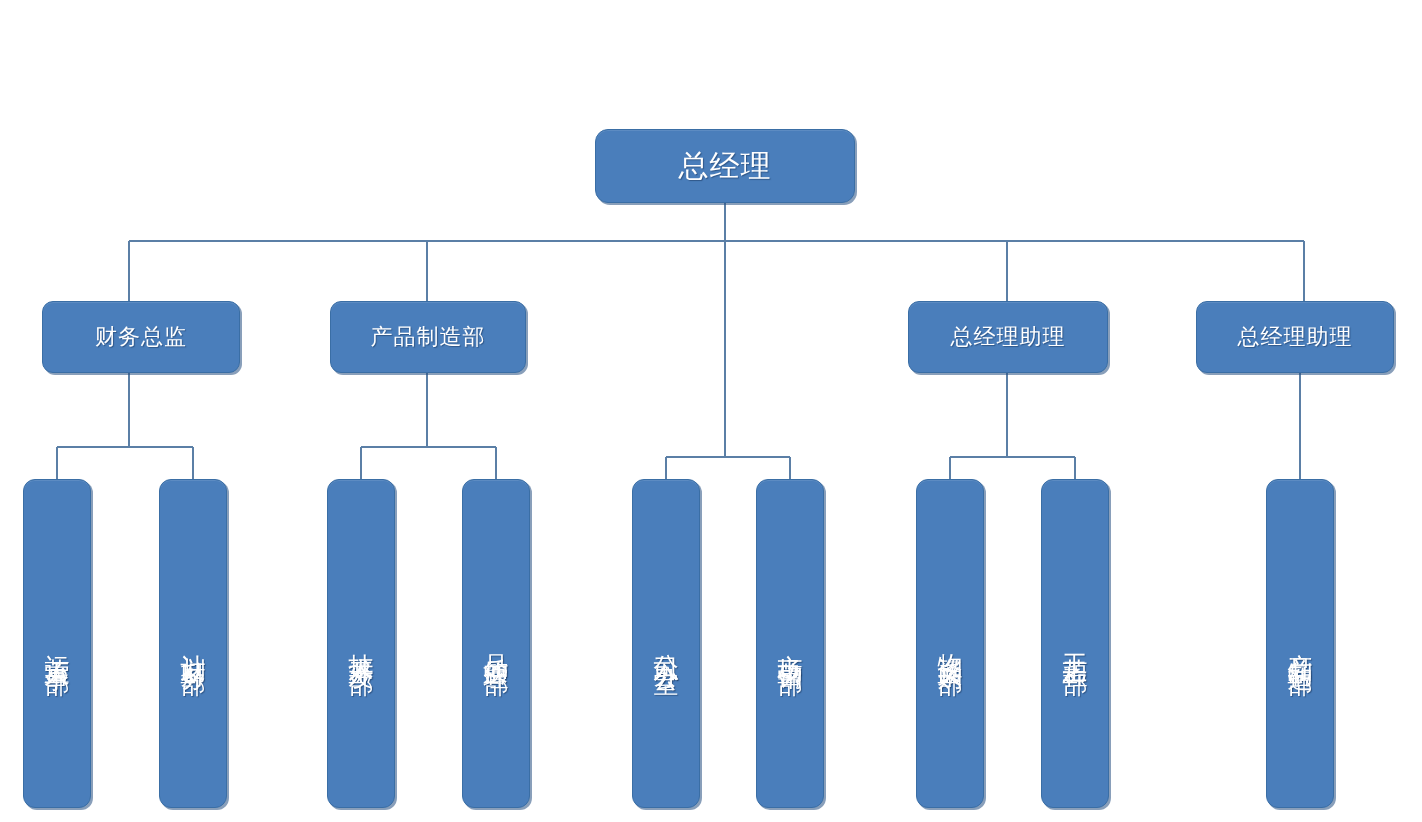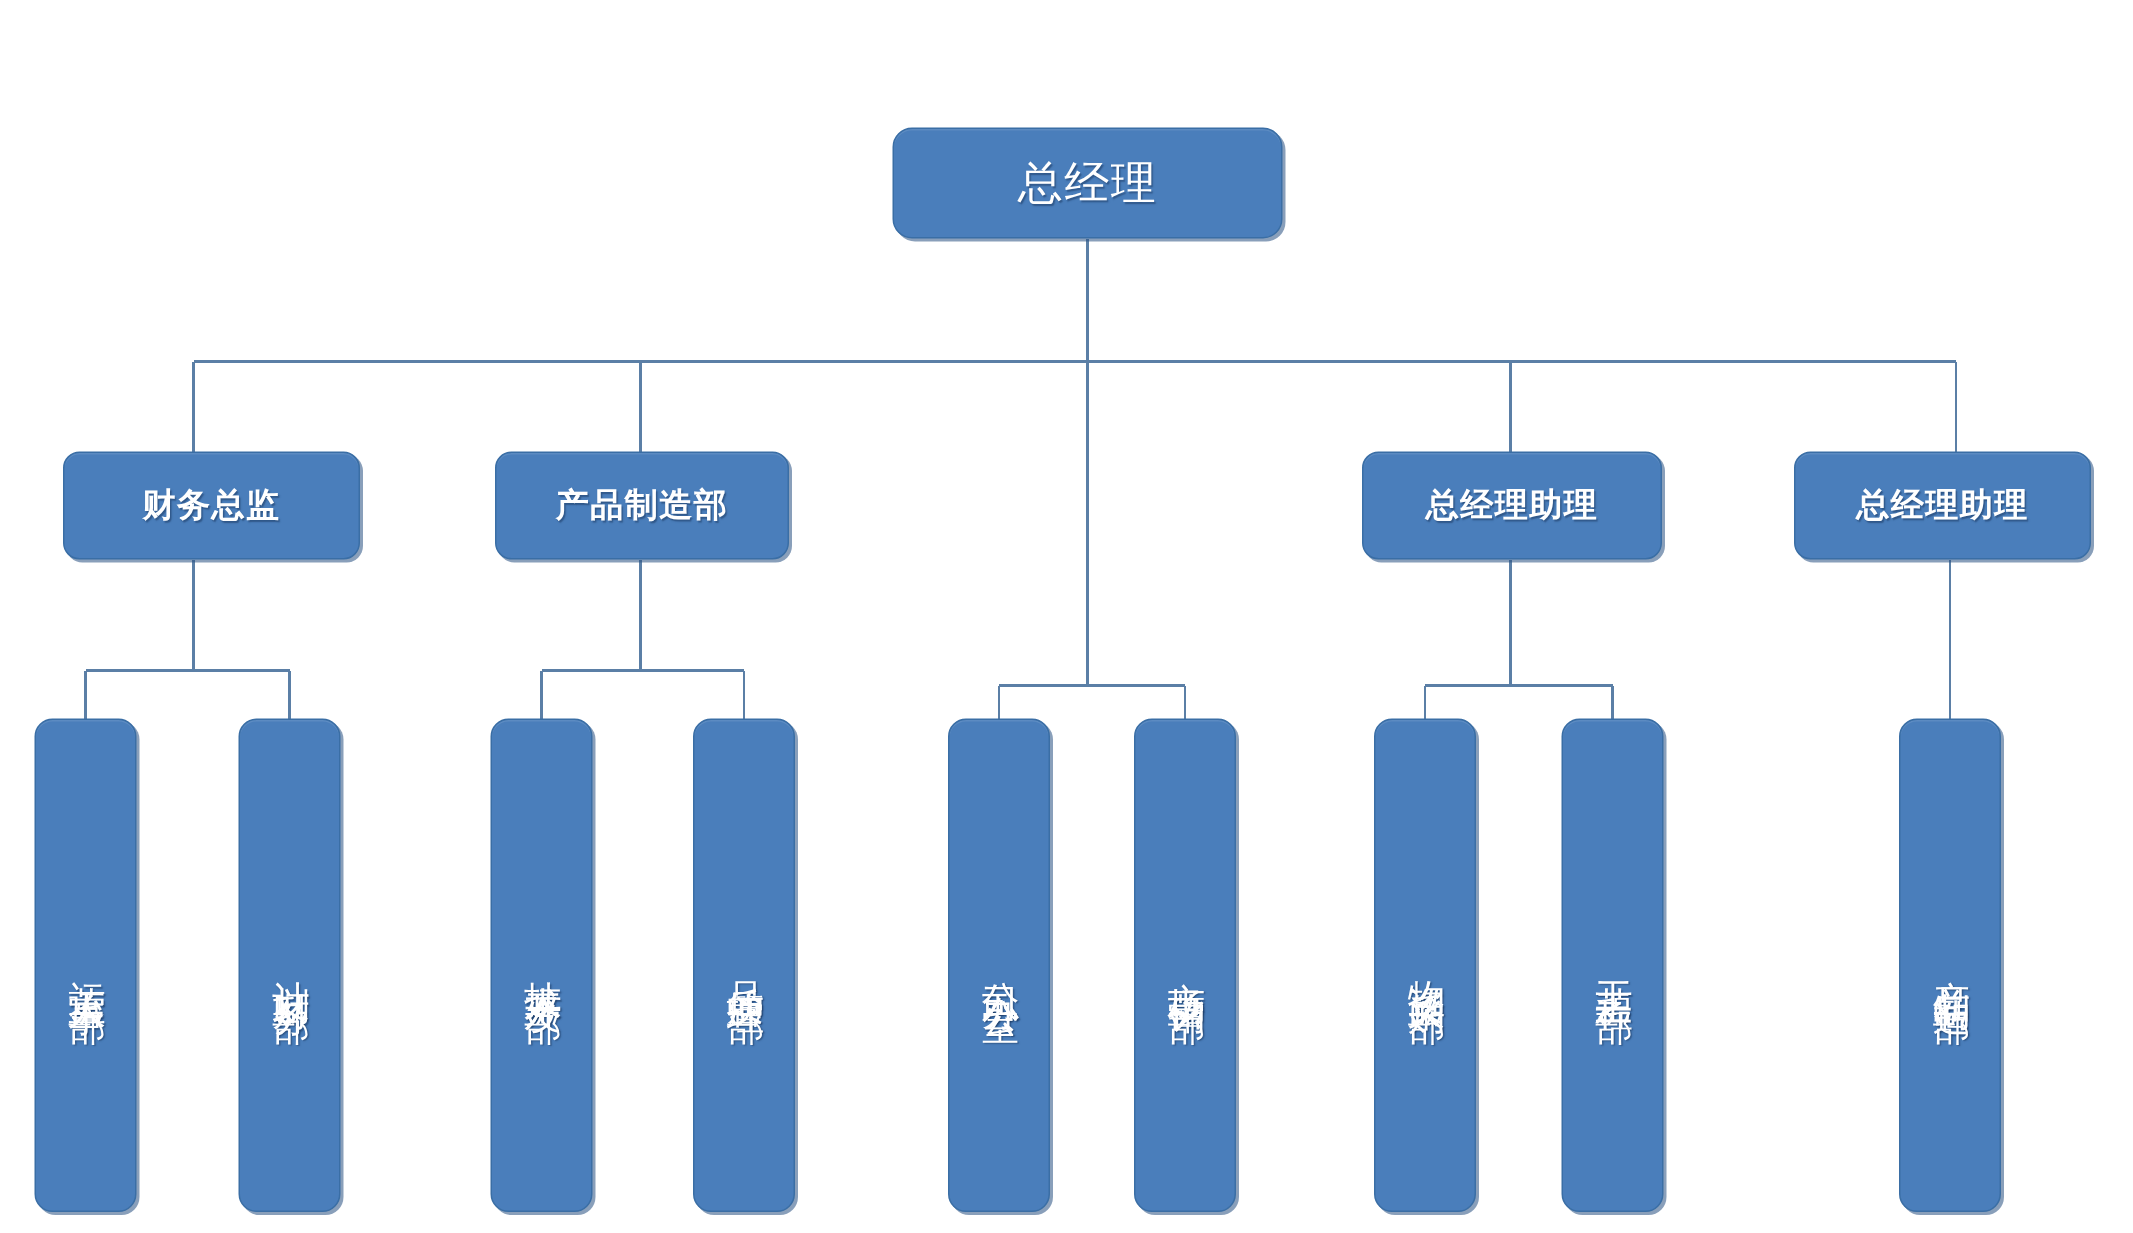--- a/index.html
+++ b/index.html
@@ -38,25 +38,25 @@
     display: flex;
     align-items: center;
     justify-content: center;
     text-align: center;
     text-shadow: 1px 1px 1px rgba(25, 55, 95, 0.55);
     letter-spacing: 1px;
   }
   .node.level-0 {
     font-size: 30px;
     border-radius: 13px;
+    margin-top: 44px;
   }
   .node.level-1 {
     font-size: 22px;
     border-radius: 11px;
-    font-weight: bold;
   }
   .node.level-2 {
     font-size: 25px;
     border-radius: 12px;
     letter-spacing: 4px;
   }
   .node.level-2 .node-label {
     writing-mode: vertical-rl;
     text-orientation: upright;
     line-height: 1.08;

